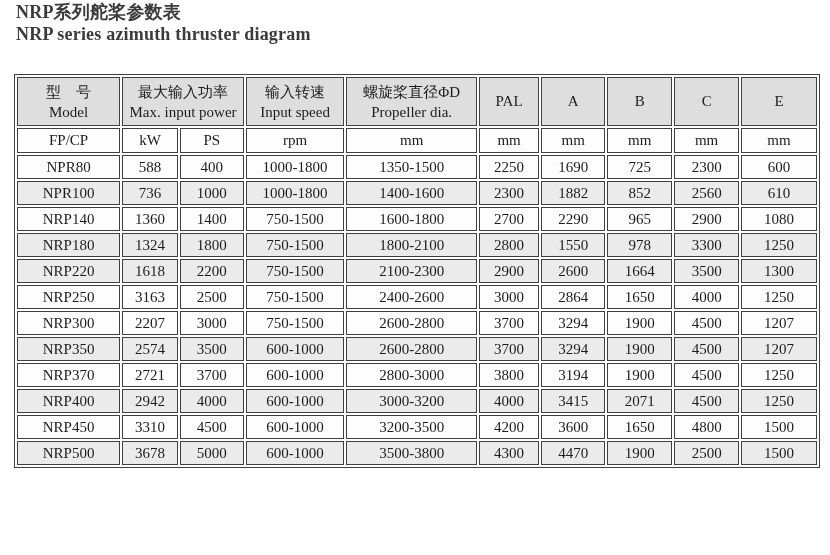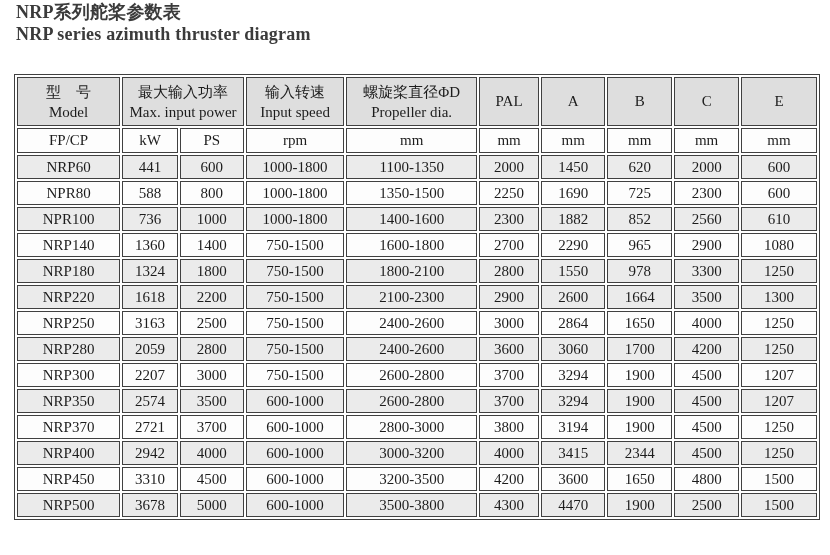--- a/index.html
+++ b/index.html
@@ -126,36 +126,24 @@
         <th>rpm</th>
         <th>mm</th>
         <th>mm</th>
         <th>mm</th>
         <th>mm</th>
         <th>mm</th>
         <th>mm</th>
       </tr>
   </thead>
   <tbody>
-      <tr class="alt">
-        <td>NRP60</td>
-        <td>441</td>
-        <td>600</td>
-        <td>1000-1800</td>
-        <td>1100-1350</td>
-        <td>2000</td>
-        <td>1450</td>
-        <td>620</td>
-        <td>2000</td>
-        <td>600</td>
-      </tr>
       <tr>
         <td>NPR80</td>
         <td>588</td>
-        <td>800</td>
+        <td>400</td>
         <td>1000-1800</td>
         <td>1350-1500</td>
         <td>2250</td>
         <td>1690</td>
         <td>725</td>
         <td>2300</td>
         <td>600</td>
       </tr>
       <tr class="alt">
         <td>NPR100</td>
@@ -210,32 +198,20 @@
         <td>3163</td>
         <td>2500</td>
         <td>750-1500</td>
         <td>2400-2600</td>
         <td>3000</td>
         <td>2864</td>
         <td>1650</td>
         <td>4000</td>
         <td>1250</td>
       </tr>
-      <tr class="alt">
-        <td>NRP280</td>
-        <td>2059</td>
-        <td>2800</td>
-        <td>750-1500</td>
-        <td>2400-2600</td>
-        <td>3600</td>
-        <td>3060</td>
-        <td>1700</td>
-        <td>4200</td>
-        <td>1250</td>
-      </tr>
       <tr>
         <td>NRP300</td>
         <td>2207</td>
         <td>3000</td>
         <td>750-1500</td>
         <td>2600-2800</td>
         <td>3700</td>
         <td>3294</td>
         <td>1900</td>
         <td>4500</td>
@@ -266,21 +242,21 @@
         <td>1250</td>
       </tr>
       <tr class="alt">
         <td>NRP400</td>
         <td>2942</td>
         <td>4000</td>
         <td>600-1000</td>
         <td>3000-3200</td>
         <td>4000</td>
         <td>3415</td>
-        <td>2344</td>
+        <td>2071</td>
         <td>4500</td>
         <td>1250</td>
       </tr>
       <tr>
         <td>NRP450</td>
         <td>3310</td>
         <td>4500</td>
         <td>600-1000</td>
         <td>3200-3500</td>
         <td>4200</td>

